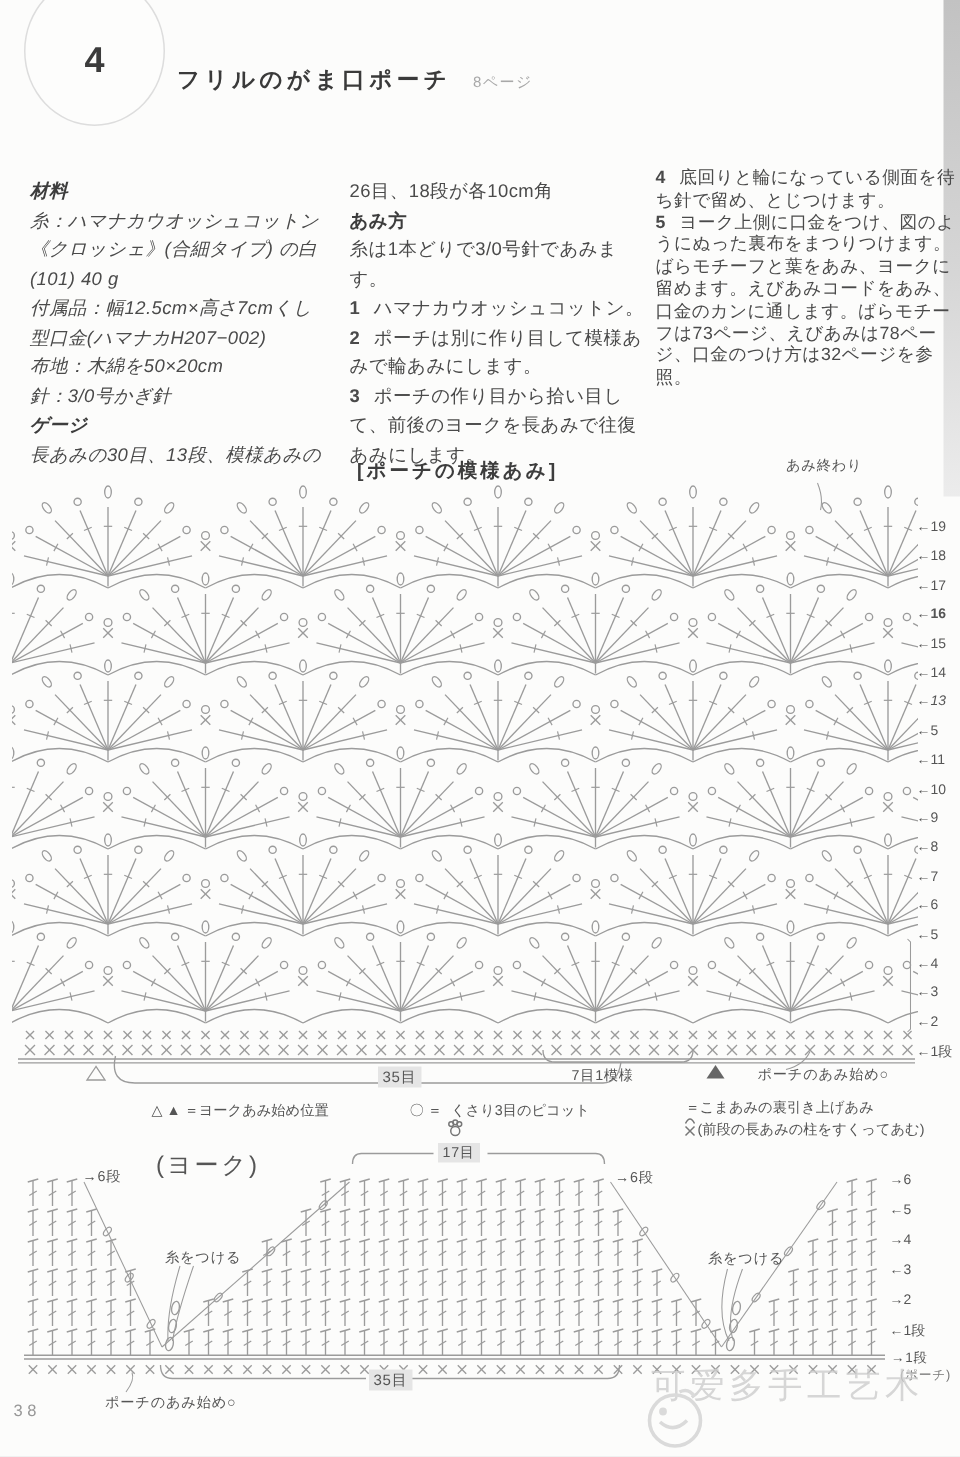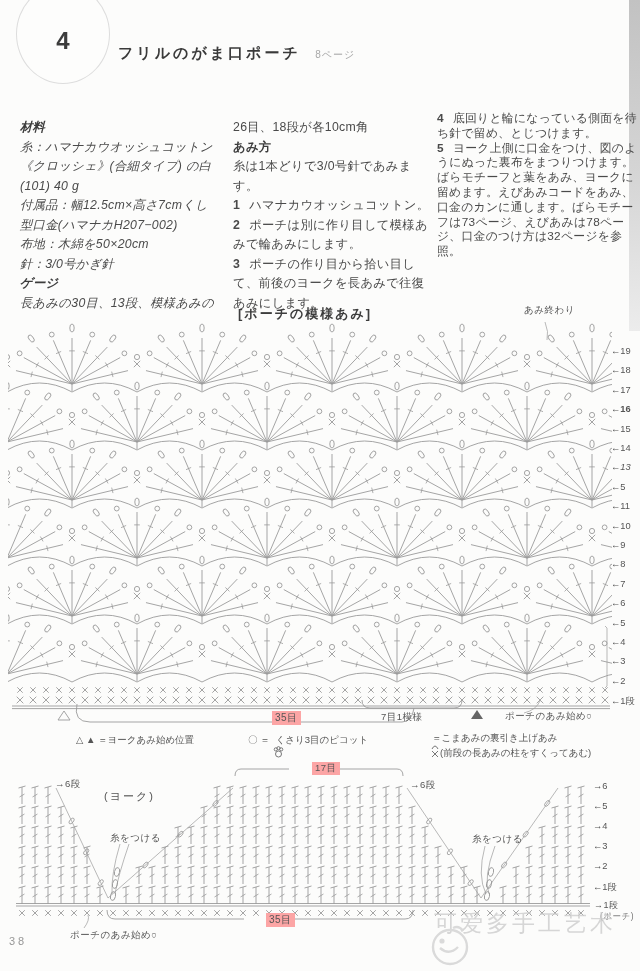--- a/index.html
+++ b/index.html
@@ -16,23 +16,23 @@
   .col{position:absolute;font-size:12.3px;line-height:19.5px;letter-spacing:0.3px;color:#4a4a4a;}
   .col1{left:20px;top:118px;width:212px;font-style:italic;}
   .col2{left:233px;top:118px;width:202px;}
   .col3{left:437px;top:111px;width:202px;font-size:11.8px;line-height:14.8px;}
   .h{font-weight:bold;color:#3d3d3d;}
   .tline,.step{margin:0;}
   .step .step-num{font-weight:bold;margin-right:9px;}
   .chart-title{position:absolute;left:238px;top:305px;font-size:13px;font-weight:600;
         letter-spacing:2px;color:#3d3d3d;}
   .lbl{position:absolute;font-size:9.5px;color:#555;white-space:nowrap;letter-spacing:0.5px;}
-  .lbl.bg{background:#fca5a5;padding:0 3px;margin-left:20px;}
+  .lbl.bg{background:#e5e5e5;padding:0 3px;}
   .rownum{position:absolute;left:0;font-size:9.3px;color:#555;white-space:nowrap;}
-  .legend-item{position:absolute;font-size:9.5px;color:#555;white-space:nowrap;}
+  .legend-item{position:absolute;font-size:9.5px;color:#555;white-space:nowrap;margin-left:25px;}
   .legend-item .ico{display:inline-block;vertical-align:-3px;margin:0 3px;}
   .legend-sub{font-size:9.5px;color:#555;margin-top:2px;padding-left:14px;}
   .watermark{position:absolute;left:428px;top:908px;display:flex;align-items:center;opacity:0.8;}
   .watermark .wm-text{font-size:23px;color:#cdcdcd;letter-spacing:3px;margin-left:6px;font-weight:500;}
   .pagenum{position:absolute;left:9px;top:935px;font-size:11px;color:#979797;letter-spacing:3px;}
   svg{position:absolute;}
 </style>
 </head>
 <body>
 
@@ -2027,21 +2027,21 @@
       <path d="M112,86 Q103,116 104,136" fill="none" stroke="#9b9b9b" stroke-width="0.7"></path>
       <path d="M121,86 Q110,118 107,136" fill="none" stroke="#9b9b9b" stroke-width="0.7"></path>
       <path d="M477,88 Q469,118 478,136" fill="none" stroke="#9b9b9b" stroke-width="0.7"></path>
       <path d="M487,88 Q475,120 481,136" fill="none" stroke="#9b9b9b" stroke-width="0.7"></path>
       <path d="M99,152 Q99,161 107,161 L236,161" fill="none" stroke="#9b9b9b" stroke-width="0.9"></path>
       <path d="M266,161 L397,161 Q405,161 405,152" fill="none" stroke="#9b9b9b" stroke-width="0.9"></path>
       <path d="M76,170 Q82,162 80,157" fill="none" stroke="#9b9b9b" stroke-width="0.7"></path>
     </svg>
 
   <div class="lbl" style="left:55px;top:778px">→6段</div>
-  <div class="lbl" style="left:104px;top:789px;font-size:11px;letter-spacing:2px">(ヨーク)</div>
+  <div class="lbl" style="left:104px;top:767px;font-size:16px;letter-spacing:2px">(ヨーク)</div>
   <div class="lbl bg" style="left:292px;top:762px">17目</div>
   <div class="lbl" style="left:410px;top:779px">→6段</div>
   <div class="lbl" style="left:110px;top:832px">糸をつける</div>
   <div class="lbl" style="left:472px;top:833px">糸をつける</div>
 
   <div id="yoke-rows" style="position:absolute;left:593px;top:0;width:46px">
       <div class="rownum" style="top: 781px; position: absolute;">→6</div>
       <div class="rownum" style="top: 801px; position: absolute;">←5</div>
       <div class="rownum" style="top: 821px; position: absolute;">→4</div>
       <div class="rownum" style="top: 841px; position: absolute;">←3</div>

